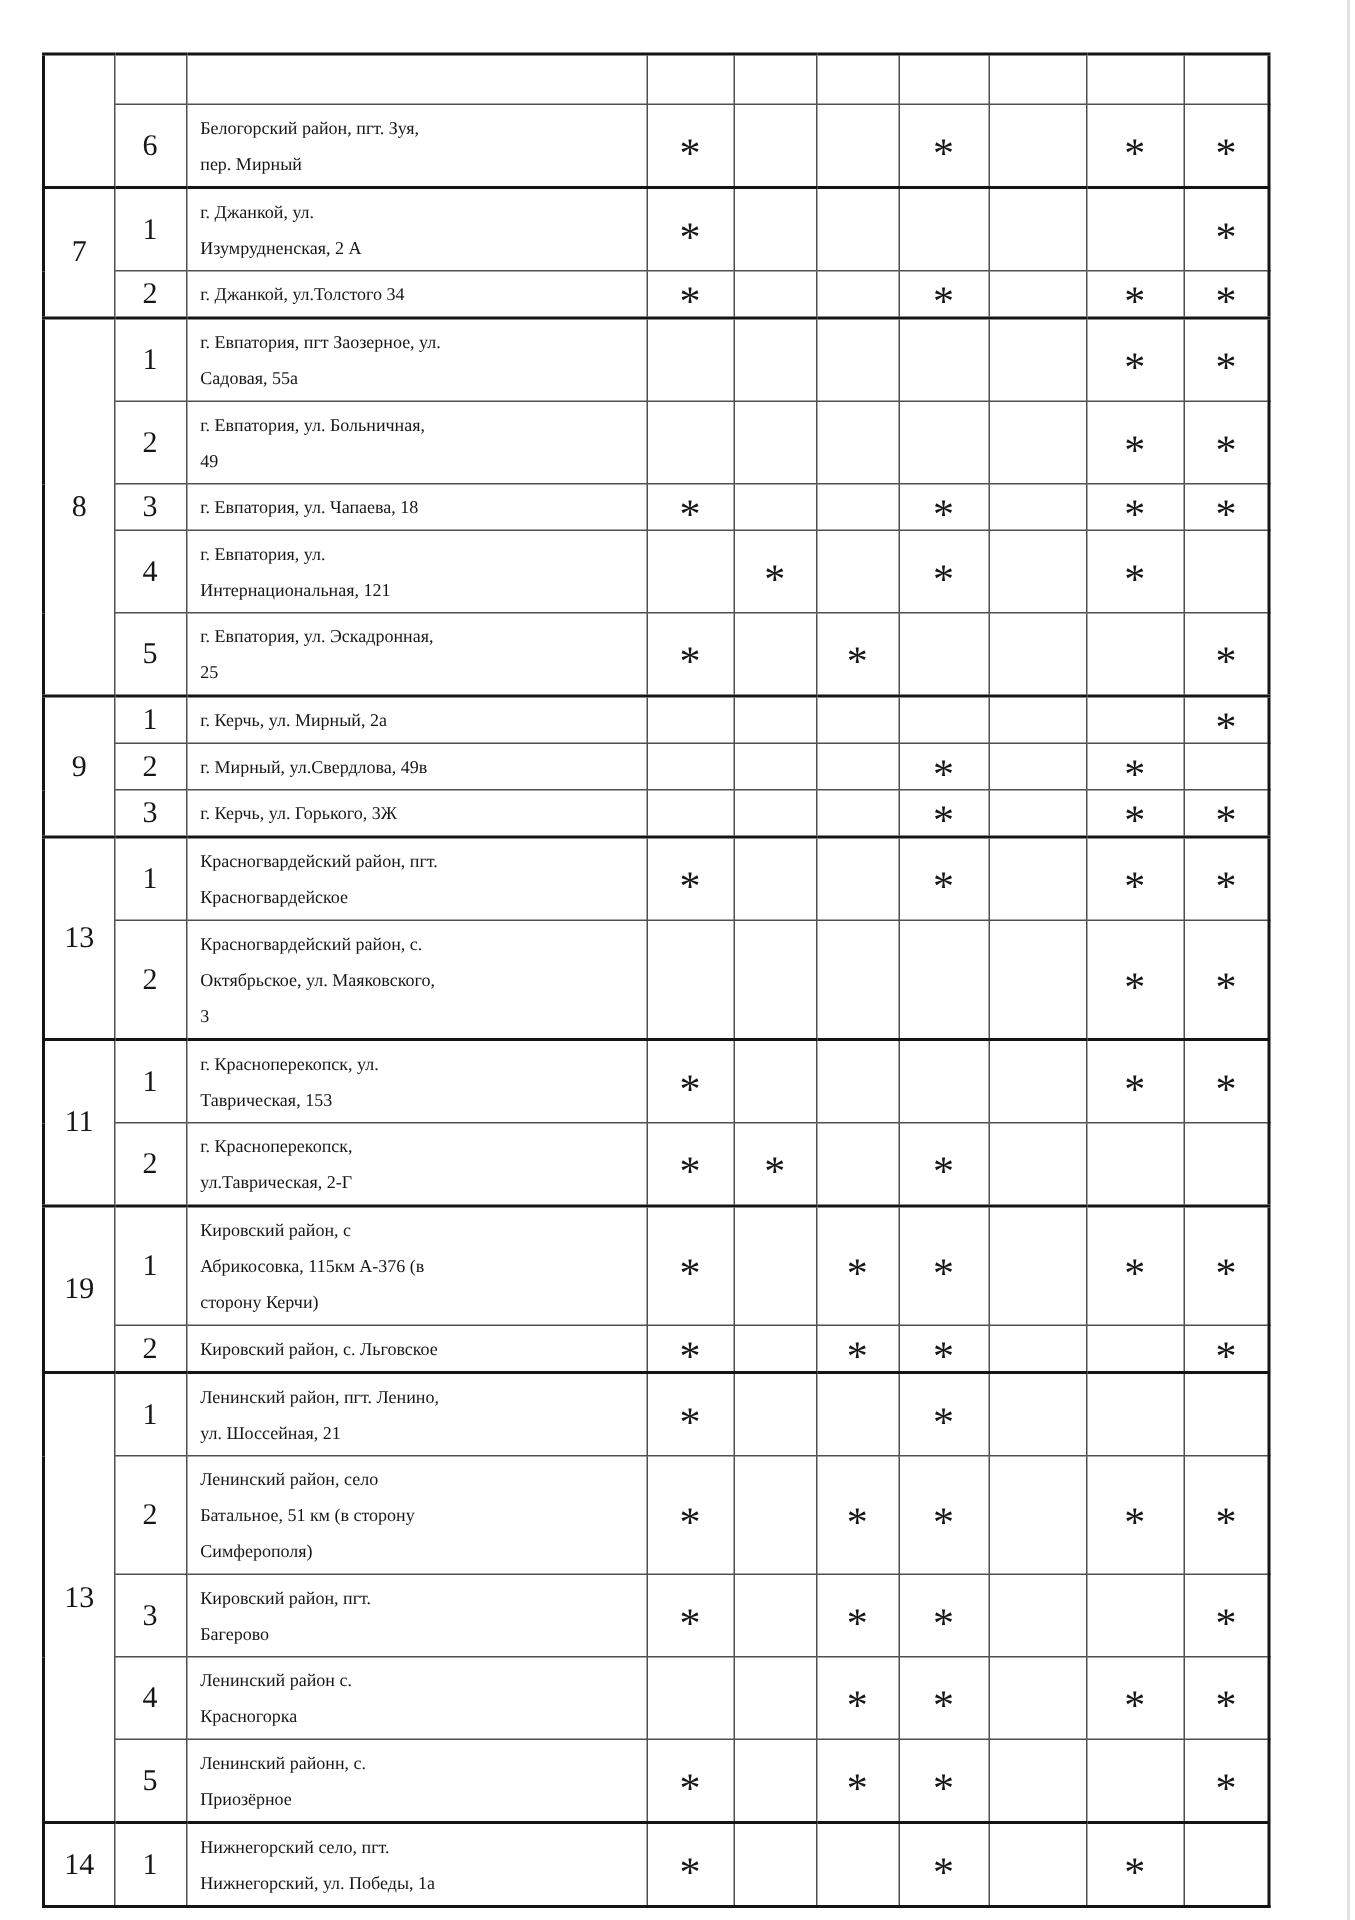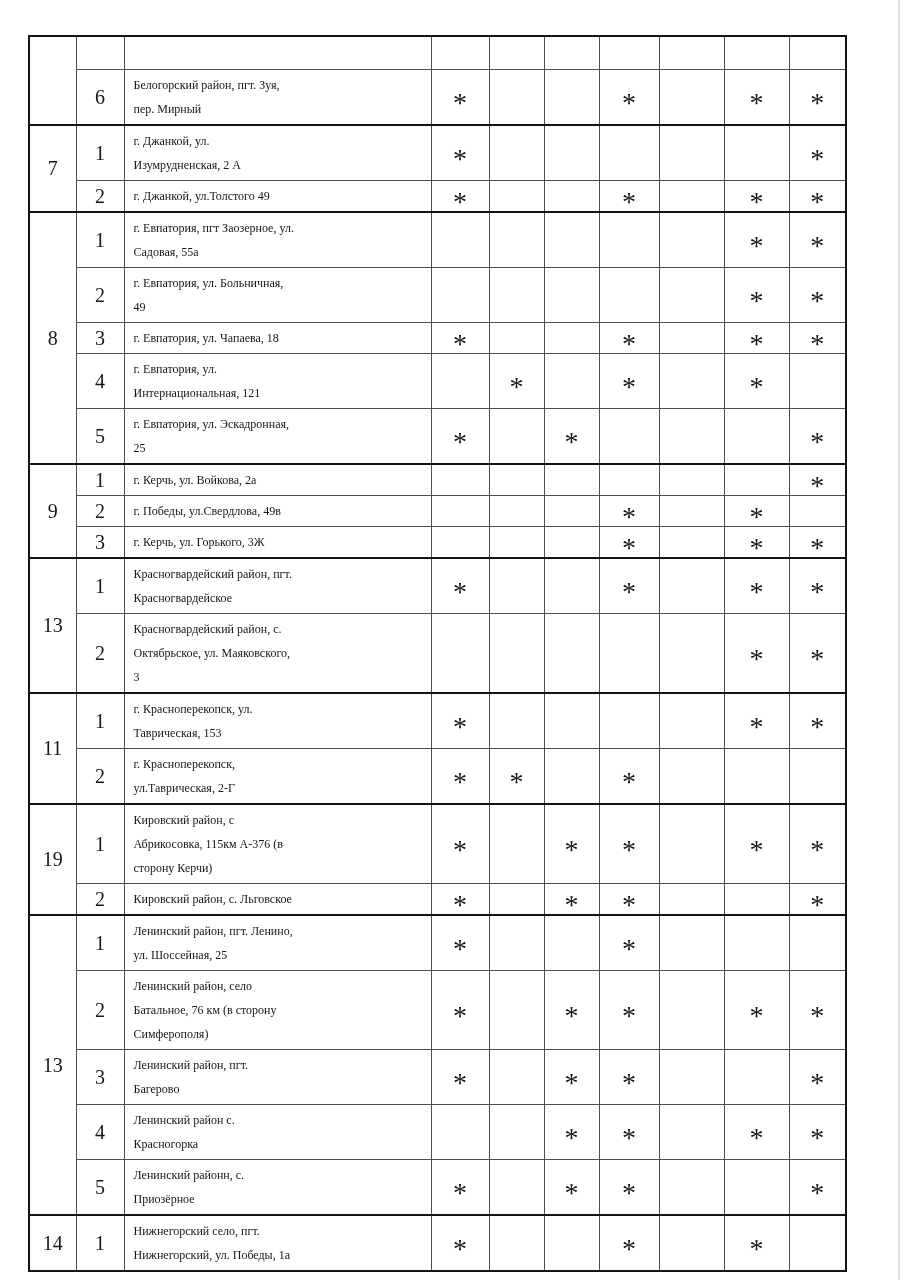--- a/index.html
+++ b/index.html
@@ -119,21 +119,21 @@
           <td class="mark"><span class="star">*</span></td>
           <td class="mark"><span class="star"></span></td>
           <td class="mark"><span class="star"></span></td>
           <td class="mark"><span class="star"></span></td>
           <td class="mark"><span class="star"></span></td>
           <td class="mark"><span class="star"></span></td>
           <td class="mark"><span class="star">*</span></td>
         </tr>
         <tr class="">
           <td class="num">2</td>
-          <td class="addr">г. Джанкой, ул.Толстого 49</td>
+          <td class="addr">г. Джанкой, ул.Толстого 34</td>
           <td class="mark"><span class="star">*</span></td>
           <td class="mark"><span class="star"></span></td>
           <td class="mark"><span class="star"></span></td>
           <td class="mark"><span class="star">*</span></td>
           <td class="mark"><span class="star"></span></td>
           <td class="mark"><span class="star">*</span></td>
           <td class="mark"><span class="star">*</span></td>
         </tr>
         <tr class="gs">
           <td class="grp" rowspan="5">8</td>
@@ -191,32 +191,32 @@
           <td class="mark"><span class="star"></span></td>
           <td class="mark"><span class="star">*</span></td>
           <td class="mark"><span class="star"></span></td>
           <td class="mark"><span class="star"></span></td>
           <td class="mark"><span class="star"></span></td>
           <td class="mark"><span class="star">*</span></td>
         </tr>
         <tr class="gs">
           <td class="grp" rowspan="3">9</td>
           <td class="num">1</td>
-          <td class="addr">г. Керчь, ул. Войкова, 2а</td>
-          <td class="mark"><span class="star"></span></td>
-          <td class="mark"><span class="star"></span></td>
-          <td class="mark"><span class="star"></span></td>
-          <td class="mark"><span class="star"></span></td>
-          <td class="mark"><span class="star"></span></td>
-          <td class="mark"><span class="star"></span></td>
-          <td class="mark"><span class="star">*</span></td>
-        </tr>
-        <tr class="">
-          <td class="num">2</td>
-          <td class="addr">г. Победы, ул.Свердлова, 49в</td>
+          <td class="addr">г. Керчь, ул. Мирный, 2а</td>
+          <td class="mark"><span class="star"></span></td>
+          <td class="mark"><span class="star"></span></td>
+          <td class="mark"><span class="star"></span></td>
+          <td class="mark"><span class="star"></span></td>
+          <td class="mark"><span class="star"></span></td>
+          <td class="mark"><span class="star"></span></td>
+          <td class="mark"><span class="star">*</span></td>
+        </tr>
+        <tr class="">
+          <td class="num">2</td>
+          <td class="addr">г. Мирный, ул.Свердлова, 49в</td>
           <td class="mark"><span class="star"></span></td>
           <td class="mark"><span class="star"></span></td>
           <td class="mark"><span class="star"></span></td>
           <td class="mark"><span class="star">*</span></td>
           <td class="mark"><span class="star"></span></td>
           <td class="mark"><span class="star">*</span></td>
           <td class="mark"><span class="star"></span></td>
         </tr>
         <tr class="">
           <td class="num">3</td>
@@ -302,45 +302,45 @@
           <td class="mark"><span class="star">*</span></td>
           <td class="mark"><span class="star">*</span></td>
           <td class="mark"><span class="star"></span></td>
           <td class="mark"><span class="star"></span></td>
           <td class="mark"><span class="star">*</span></td>
         </tr>
         <tr class="gs">
           <td class="grp" rowspan="5">13</td>
           <td class="num">1</td>
           <td class="addr">Ленинский район, пгт. Ленино,
-ул. Шоссейная, 25</td>
+ул. Шоссейная, 21</td>
           <td class="mark"><span class="star">*</span></td>
           <td class="mark"><span class="star"></span></td>
           <td class="mark"><span class="star"></span></td>
           <td class="mark"><span class="star">*</span></td>
           <td class="mark"><span class="star"></span></td>
           <td class="mark"><span class="star"></span></td>
           <td class="mark"><span class="star"></span></td>
         </tr>
         <tr class="">
           <td class="num">2</td>
           <td class="addr">Ленинский район, село
-Батальное, 76 км (в сторону
+Батальное, 51 км (в сторону
 Симферополя)</td>
           <td class="mark"><span class="star">*</span></td>
           <td class="mark"><span class="star"></span></td>
           <td class="mark"><span class="star">*</span></td>
           <td class="mark"><span class="star">*</span></td>
           <td class="mark"><span class="star"></span></td>
           <td class="mark"><span class="star">*</span></td>
           <td class="mark"><span class="star">*</span></td>
         </tr>
         <tr class="">
           <td class="num">3</td>
-          <td class="addr">Ленинский район, пгт.
+          <td class="addr">Кировский район, пгт.
 Багерово</td>
           <td class="mark"><span class="star">*</span></td>
           <td class="mark"><span class="star"></span></td>
           <td class="mark"><span class="star">*</span></td>
           <td class="mark"><span class="star">*</span></td>
           <td class="mark"><span class="star"></span></td>
           <td class="mark"><span class="star"></span></td>
           <td class="mark"><span class="star">*</span></td>
         </tr>
         <tr class="">

